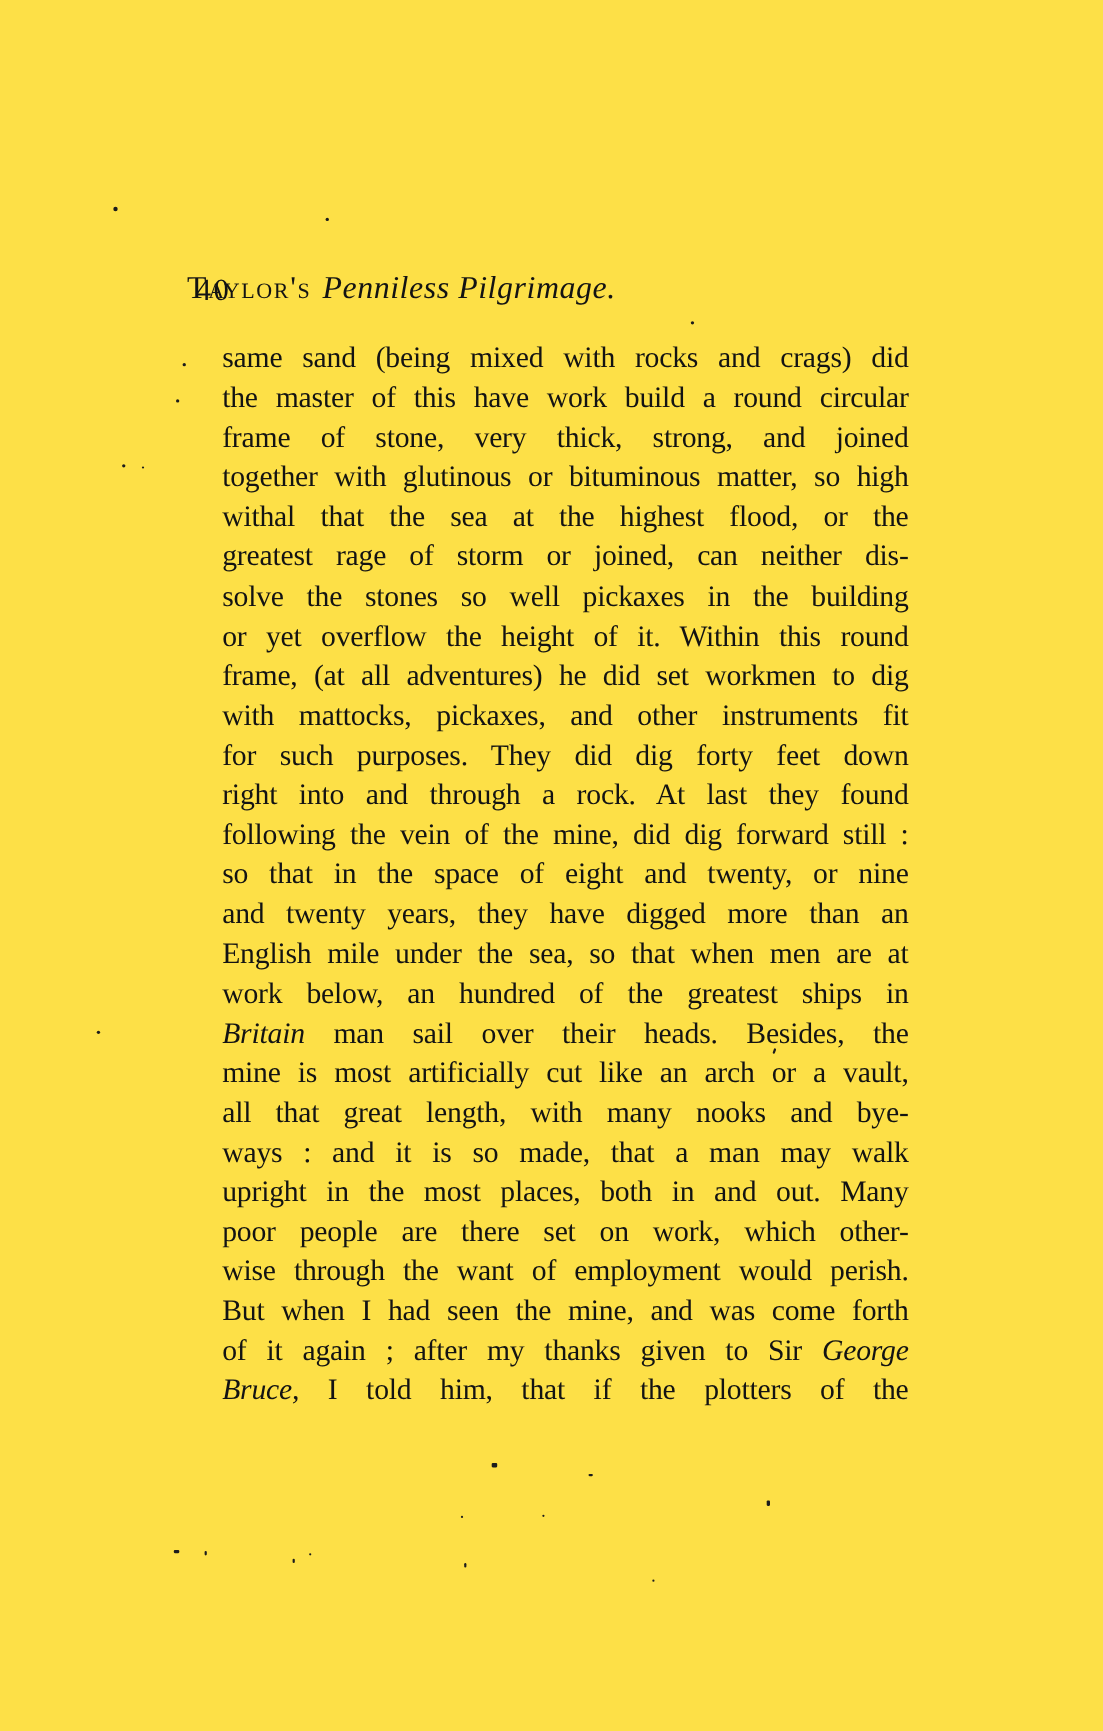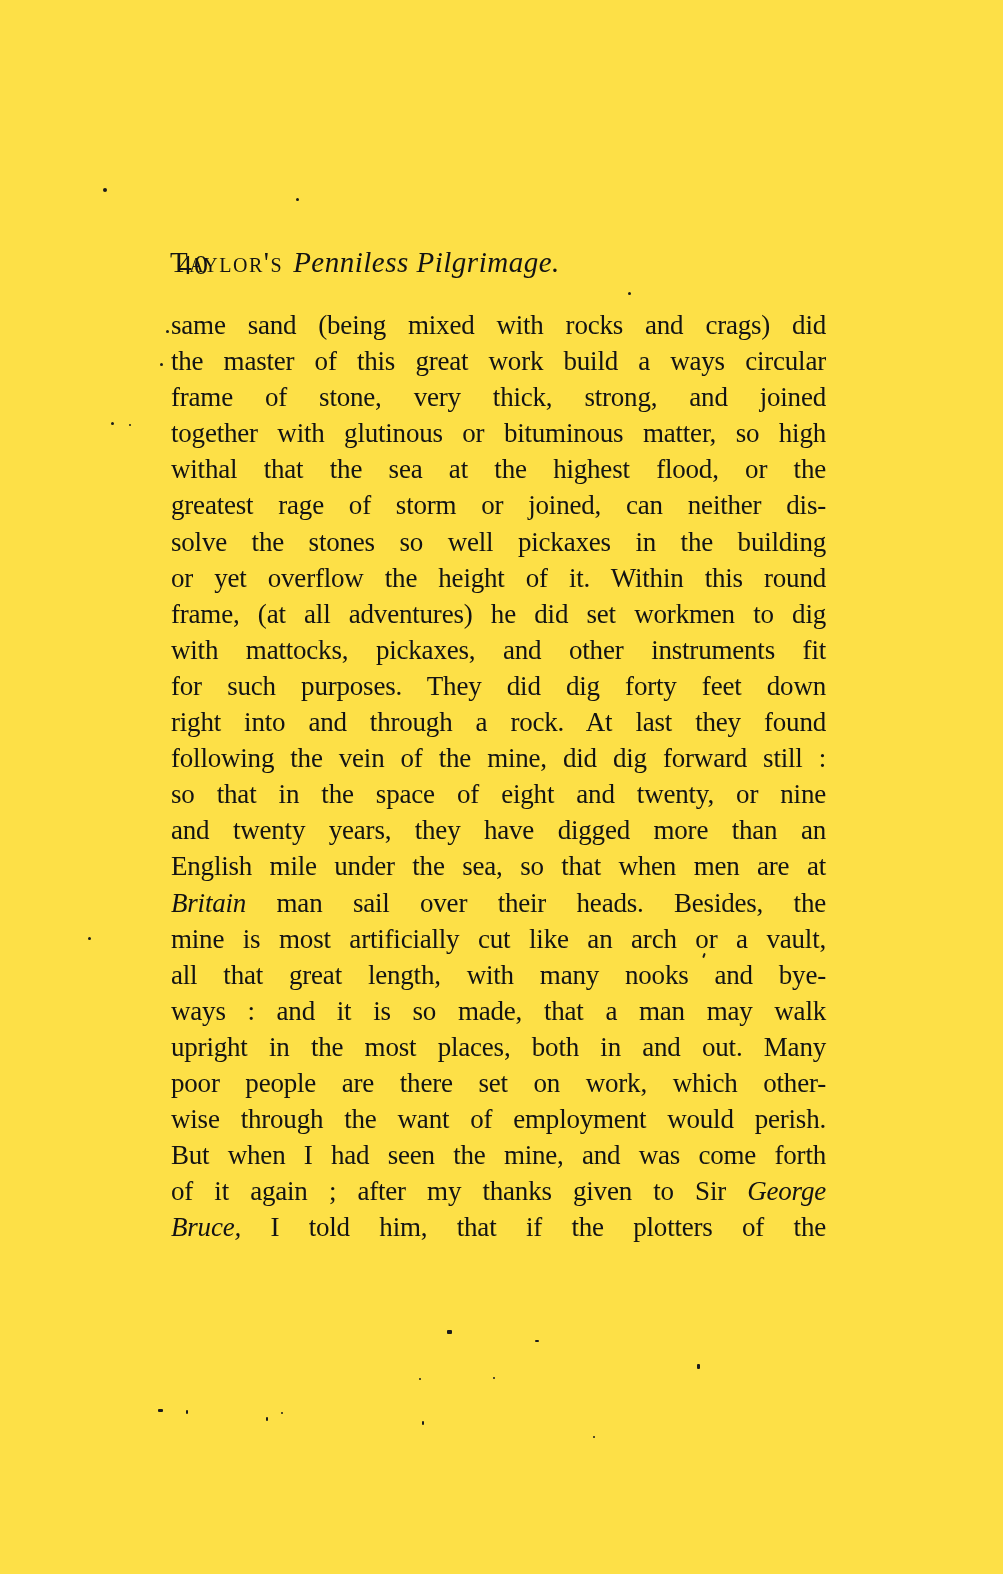--- a/index.html
+++ b/index.html
@@ -61,20 +61,21 @@
   .line {
     font-size: 27px;
     line-height: 36.1px;
     height: 36.1px;
     letter-spacing: -0.2px;
     word-spacing: -0.5px;
     text-align: justify;
     text-align-last: justify;
     text-justify: inter-word;
     white-space: nowrap;
+    margin-left: 31px;
   }
   .line span { white-space: pre; }
   
   .speck {
     position: absolute;
     background: #1c1c1c;
     border-radius: 50%;
     display: block;
   }
 </style>
@@ -85,35 +86,36 @@
 
   <header class="pageheader">
     <span class="pagenum">40</span>
     <div class="running-title">
       <span class="smallcaps">Taylor's</span><span class="ital">Penniless Pilgrimage.</span>
     </div>
   </header>
 
   <main class="textblock" id="textblock">
       <div class="line"><span>same sand (being mixed with rocks and crags) did</span></div>
-      <div class="line"><span>the master of this great work build a ways circular</span></div>
+      <div class="line"><span>the master of this have work build a round circular</span></div>
       <div class="line"><span>frame of stone, very thick, strong, and joined</span></div>
       <div class="line"><span>together with glutinous or bituminous matter, so high</span></div>
       <div class="line"><span>withal that the sea at the highest flood, or the</span></div>
       <div class="line"><span>greatest rage of storm or joined, can neither dis-</span></div>
       <div class="line"><span>solve the stones so well pickaxes in the building</span></div>
       <div class="line"><span>or yet overflow the height of it. Within this round</span></div>
       <div class="line"><span>frame, (at all adventures) he did set workmen to dig</span></div>
       <div class="line"><span>with mattocks, pickaxes, and other instruments fit</span></div>
       <div class="line"><span>for such purposes. They did dig forty feet down</span></div>
       <div class="line"><span>right into and through a rock. At last they found</span></div>
       <div class="line"><span>following the vein of the mine, did dig forward still :</span></div>
       <div class="line"><span>so that in the space of eight and twenty, or nine</span></div>
       <div class="line"><span>and twenty years, they have digged more than an</span></div>
       <div class="line"><span>English mile under the sea, so that when men are at</span></div>
+      <div class="line"><span>work below, an hundred of the greatest ships in</span></div>
       <div class="line"><span class="ital">Britain</span><span> man sail over their heads. Besides, the</span></div>
       <div class="line"><span>mine is most artificially cut like an arch or a vault,</span></div>
       <div class="line"><span>all that great length, with many nooks and bye-</span></div>
       <div class="line"><span>ways : and it is so made, that a man may walk</span></div>
       <div class="line"><span>upright in the most places, both in and out. Many</span></div>
       <div class="line"><span>poor people are there set on work, which other-</span></div>
       <div class="line"><span>wise through the want of employment would perish.</span></div>
       <div class="line"><span>But when I had seen the mine, and was come forth</span></div>
       <div class="line"><span>of it again ; after my thanks given to Sir </span><span class="ital">George</span></div>
       <div class="line"><span class="ital">Bruce,</span><span> I told him, that if the plotters of the</span></div>

